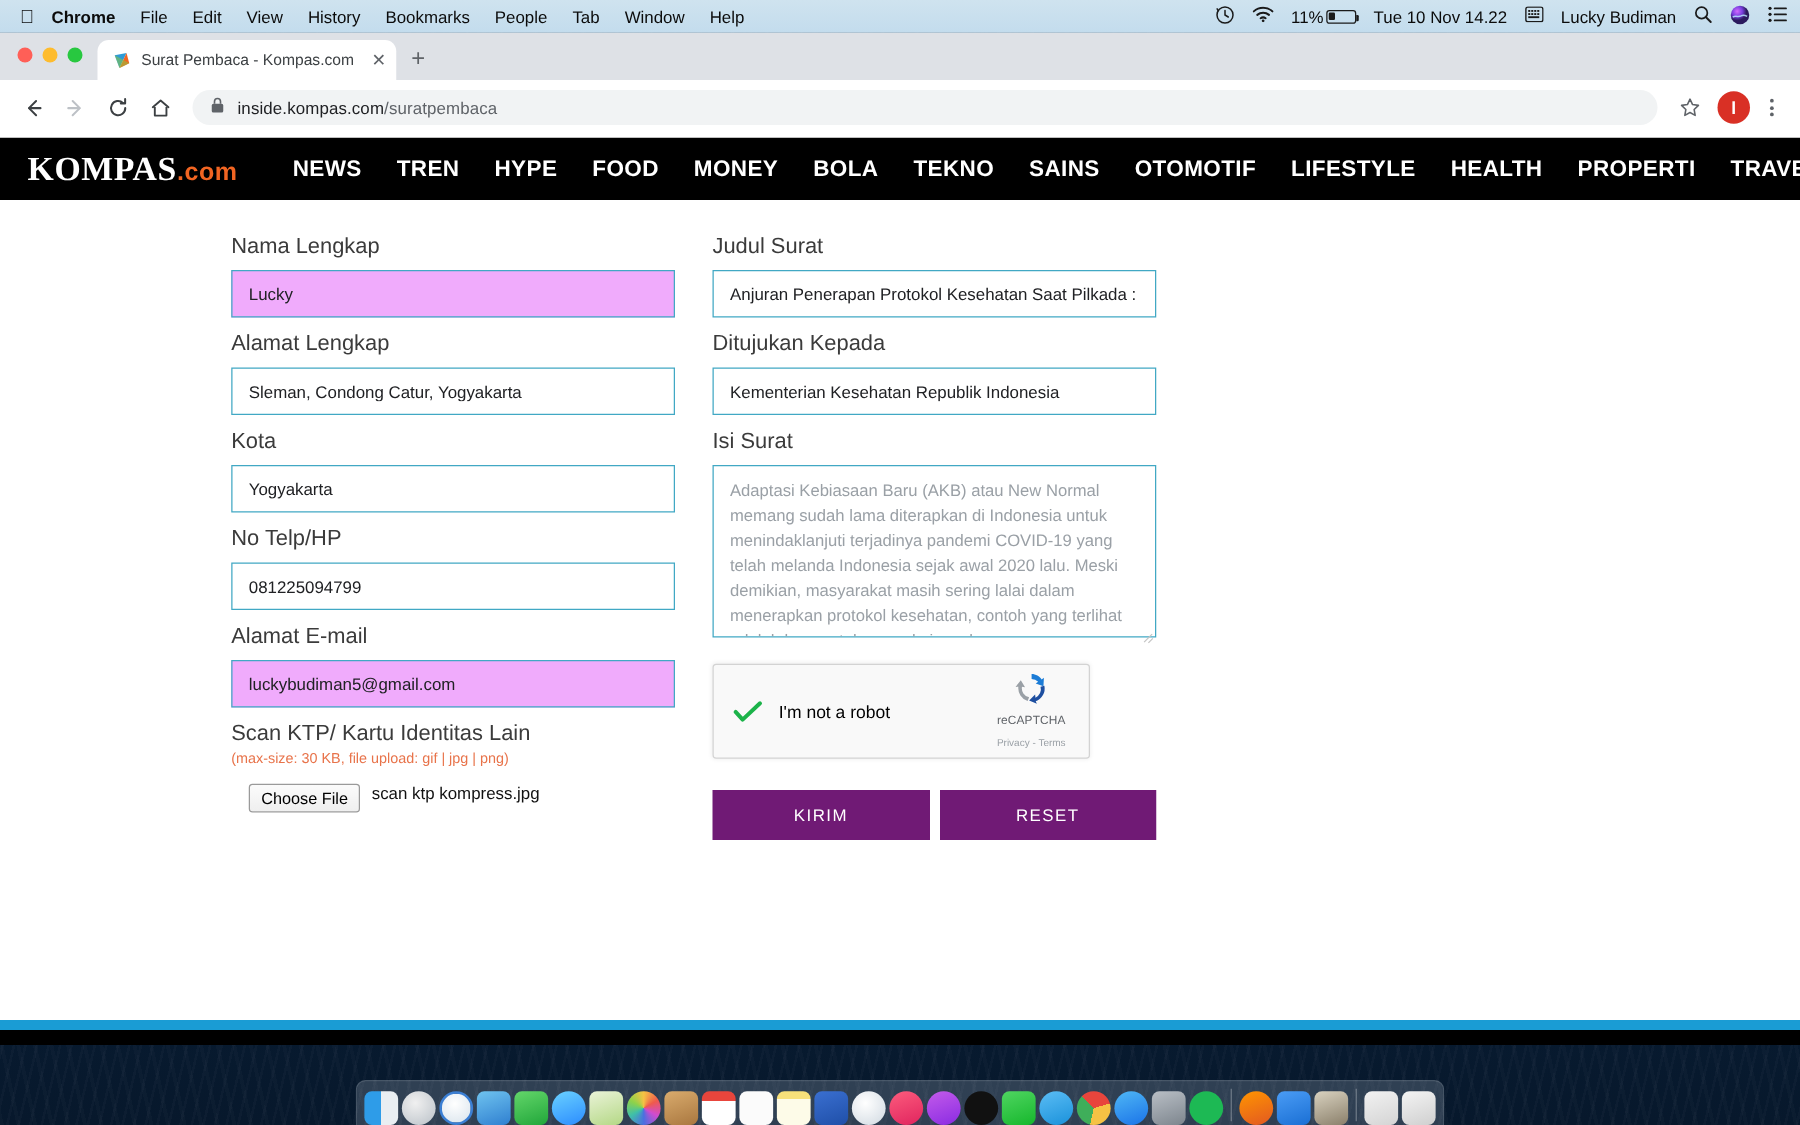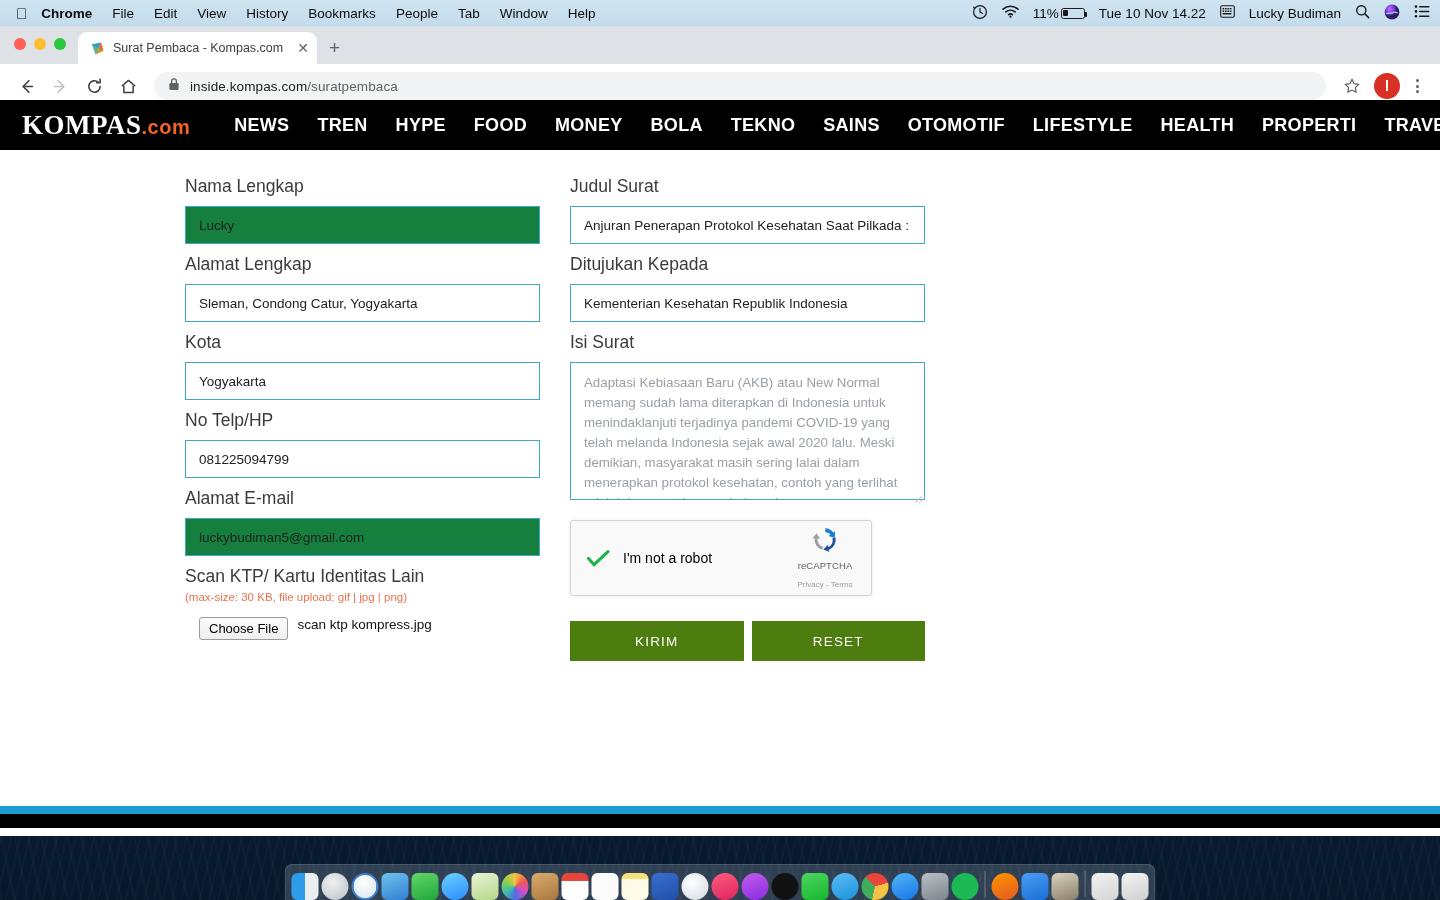--- a/index.html
+++ b/index.html
@@ -82,21 +82,21 @@
   #omnibox .url .path { color:#5f6368; }
   #profile {
     width:26px; height:26px; border-radius:50%; background:#d93025;
     display:flex; align-items:center; justify-content:center;
     color:#fff; font-size:14px; font-weight:bold; margin-left:4px;
   }
   #kebab { width:26px; height:26px; display:flex; flex-direction:column; align-items:center; justify-content:center; gap:2.5px; margin-left:2px;}
   #kebab i { width:3px; height:3px; border-radius:50%; background:#5f6368; display:block; }
 
   
-  #viewport { position:absolute; left:0; top:74px; width:1440px; height:728px; background:#fff; overflow:hidden; }
+  #viewport { position:absolute; left:0; top:84px; width:1440px; height:728px; background:#fff; overflow:hidden; }
 
   
   #knav {
     height:50px; background:#000; display:flex; align-items:center;
     padding-left:22px; gap:0;
   }
   #klogo { font-family:"Liberation Serif", serif; font-size:27px; color:#fff; font-weight:bold; letter-spacing:0.5px; margin-right:30px; white-space:nowrap;}
   #klogo .dot { color:#f26522; font-family:"Liberation Sans", sans-serif; font-size:20px; font-weight:bold; }
   #kmenu { display:flex; align-items:center; gap:0; }
   #kmenu a {
@@ -112,21 +112,21 @@
 
   .fgroup { margin-bottom: 10px; }
   .flabel { font-size:17.5px; color:#3b3b3b; font-weight:400; margin-bottom:9px; line-height:1.2; }
   .fhint { font-size:11.5px; color:#e8734a; margin-top:-6px; margin-bottom:10px; }
 
   .finput {
     width:100%; height:38px; border:1px solid #41a8c4; background:#fff;
     font-size:13.5px; color:#202124; padding:0 13px;
     font-family:"Liberation Sans", sans-serif; outline:none; border-radius:0;
   }
-  .finput.autofill { background:#15803d; }
+  .finput.autofill { background:#f0abfc; }
   .ftextarea {
     width:100%; height:138px; border:1px solid #41a8c4; background:#fff;
     font-size:13.3px; color:#9aa0a6; padding:10px 13px; line-height:1.5;
     font-family:"Liberation Sans", sans-serif; outline:none; resize:none;
     overflow:hidden; border-radius:0;
   }
   .ta-wrap { position:relative; }
   .ta-grip { position:absolute; right:2px; bottom:2px; width:10px; height:10px; pointer-events:none; }
   .ta-grip::before, .ta-grip::after {
     content:""; position:absolute; background:#c4c4c4; height:1px; transform-origin:center;
@@ -151,21 +151,21 @@
   }
   #recaptcha .check { width:30px; height:30px; position:relative; flex:0 0 auto; margin-right:10px;}
   #recaptcha .label { font-size:14px; color:#000; flex:1; }
   #rc-brand { text-align:center; width:68px; }
   #rc-brand .rcname { font-size:9.5px; color:#5f6368; margin-top:2px; letter-spacing:0.1px;}
   #rc-brand .rclegal { font-size:8px; color:#9aa0a6; margin-top:1px; }
 
   
   #btnrow { display:flex; gap:8px; margin-top:25px; }
   .bigbtn {
-    width:174px; height:40px; background:#4d7c0f; color:#fff;
+    width:174px; height:40px; background:#701a75; color:#fff;
     border:none; font-size:13.5px; letter-spacing:1.2px;
     font-family:"Liberation Sans", sans-serif; cursor:pointer;
     display:flex; align-items:center; justify-content:center;
   }
 
   
   #ftr-blue { position:absolute; left:0; bottom:14px; width:1440px; height:8px; background:#1a9cd4; }
   #ftr-black { position:absolute; left:0; bottom:0; width:1440px; height:14px; background:#000; }
 
   

